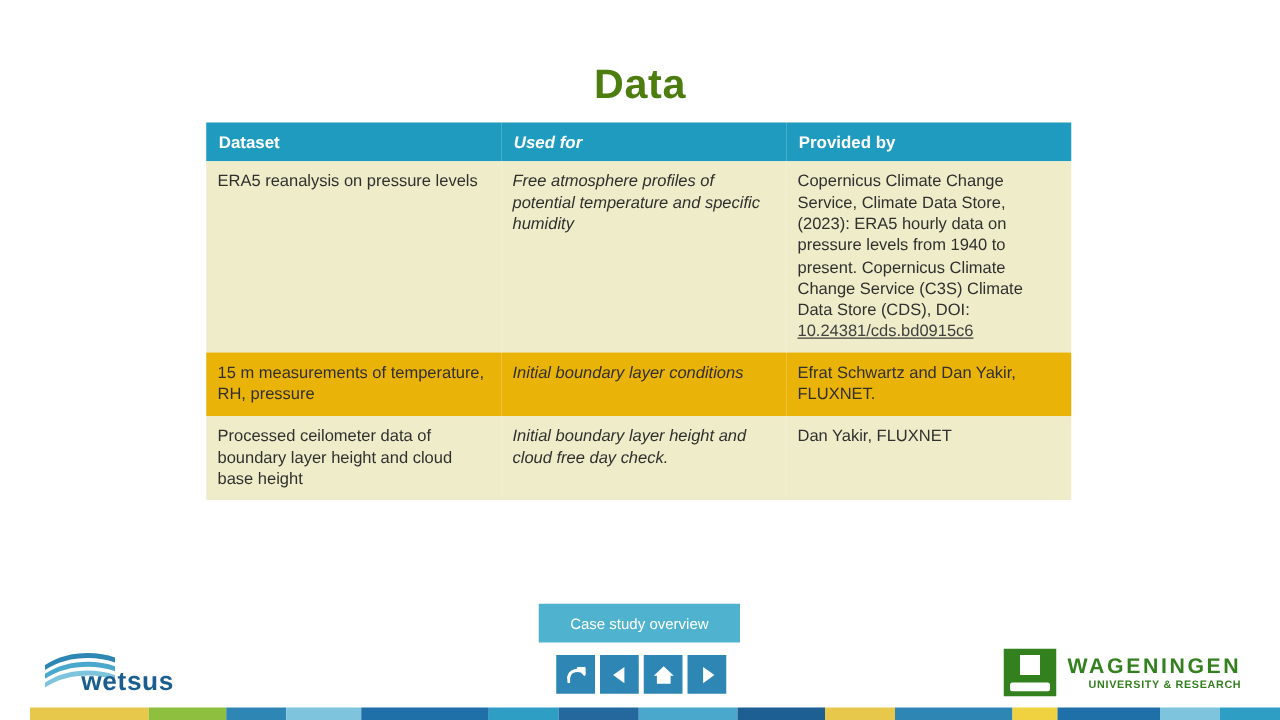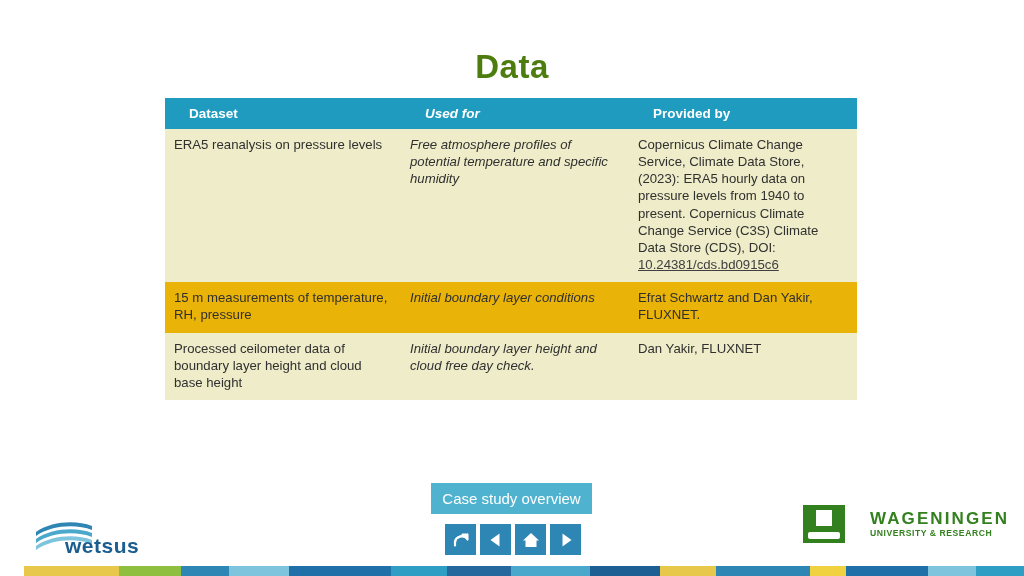--- a/index.html
+++ b/index.html
@@ -40,21 +40,21 @@
     width: 692px;
     border-collapse: collapse;
     table-layout: fixed;
   }
   #data-table th {
     background: #1f9bc0;
     color: #ffffff;
     font-size: 13.5px;
     font-weight: bold;
     text-align: left;
-    padding: 8px 24px;
+    padding: 8px 10px;
     vertical-align: middle;
     border: none;
   }
   #data-table td {
     font-size: 13.2px;
     color: #30302f;
     vertical-align: top;
     padding: 7px 9px 9px 9px;
     line-height: 1.3;
     border: none;
@@ -71,21 +71,21 @@
 
   
   #case-study-btn {
     position: absolute;
     left: 431px;
     top: 483px;
     width: 161px;
     height: 31px;
     background: #4fb3cf;
     color: #ffffff;
-    font-size: 15px;
+    font-size: 12px;
     display: flex;
     align-items: center;
     justify-content: center;
     border: none;
     font-family: "Liberation Sans", sans-serif;
     cursor: pointer;
   }
 
   
   #nav-bar {
@@ -121,24 +121,25 @@
     font-size: 21px;
     font-weight: bold;
     color: #1a5d8f;
     letter-spacing: 0.5px;
   }
 
   
   #wur-logo {
     position: absolute;
     left: 803px;
-    top: 505px;
+    top: 519px;
     display: flex;
     align-items: center;
-    gap: 25px;
+    gap: 9px;
+    text-align: right;
   }
   #wur-mark {
     width: 42px;
     height: 38px;
     background: #33801f;
     position: relative;
   }
   #wur-mark .inner-square {
     position: absolute;
     left: 13px;

